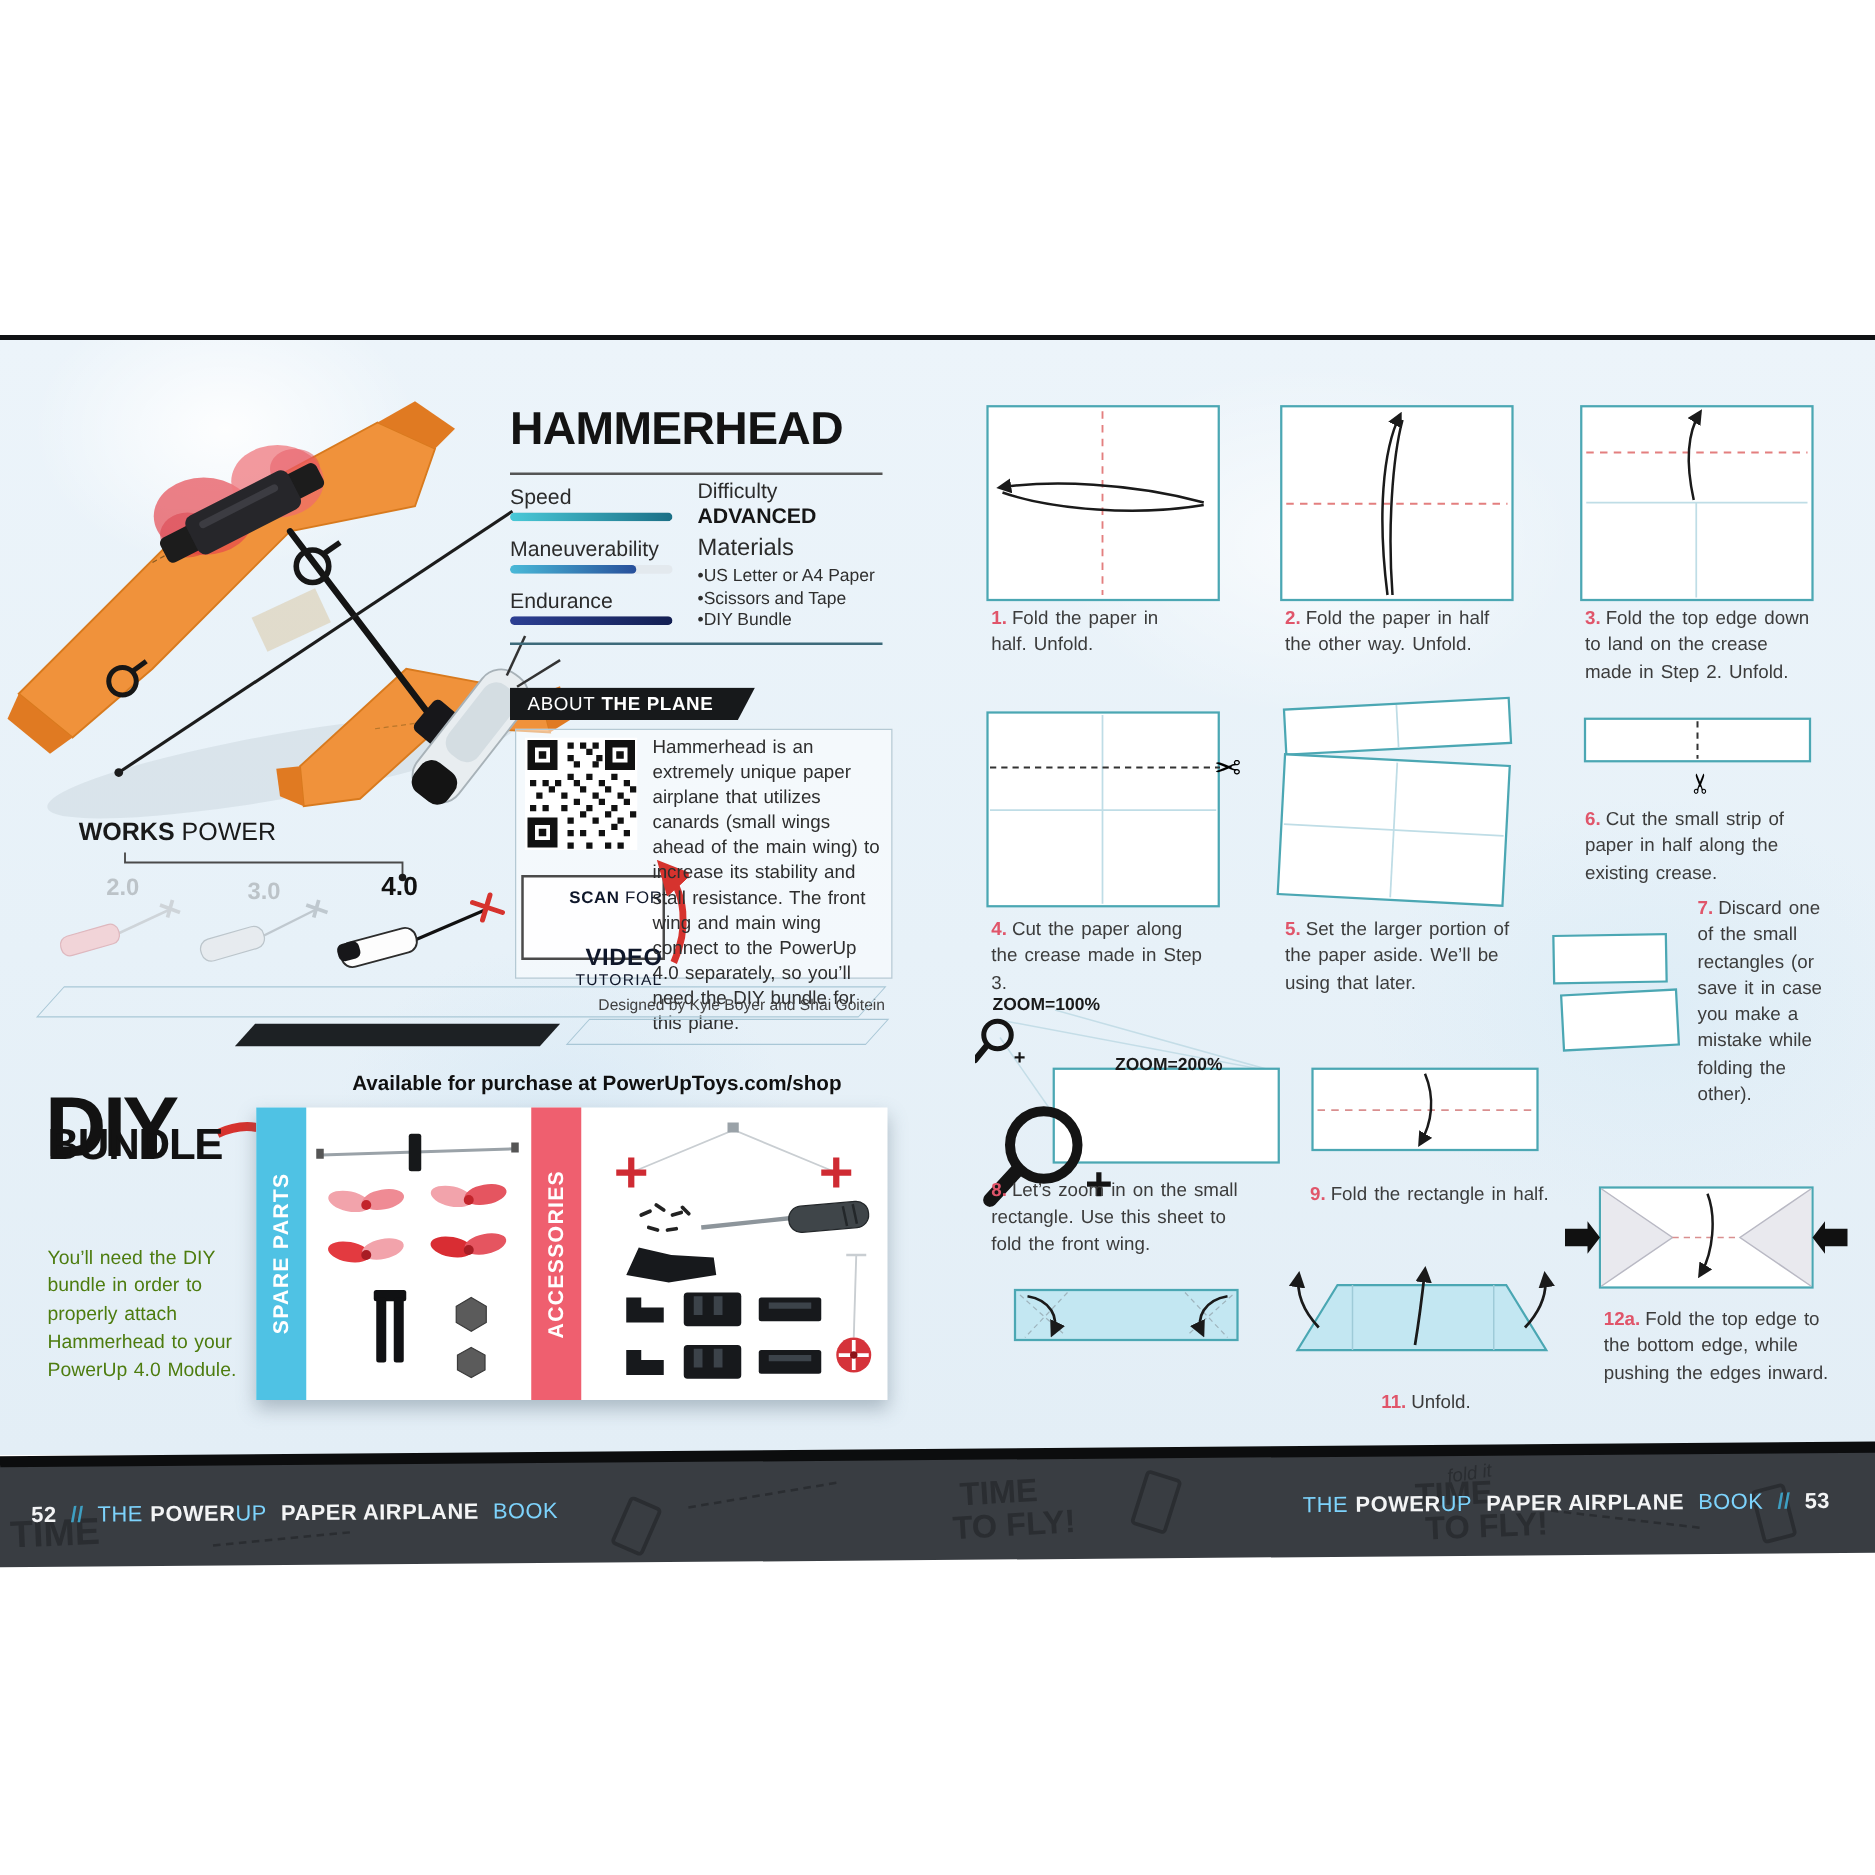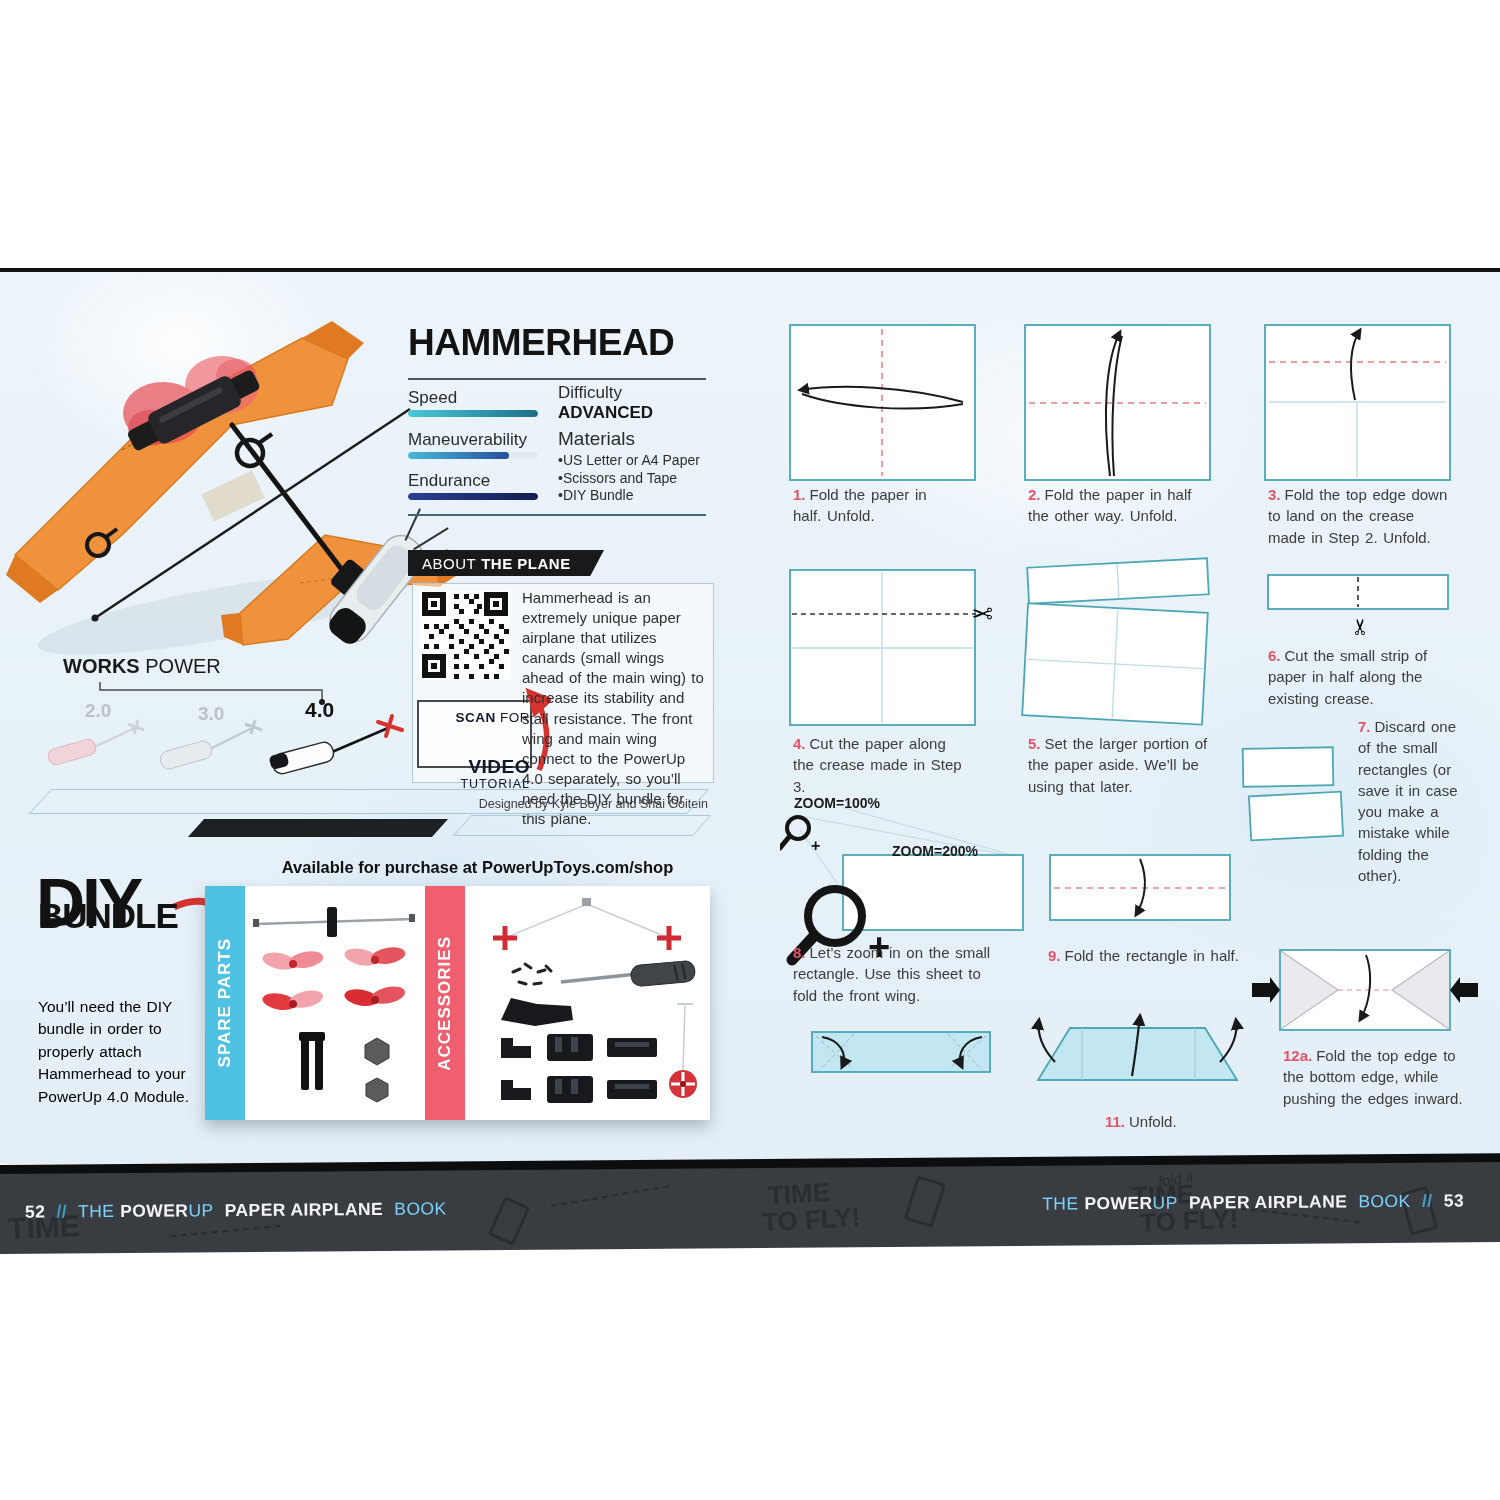--- a/index.html
+++ b/index.html
@@ -263,21 +263,21 @@
   <div class="abs" style="left:36px;top:868px;font-size:68px;font-weight:900;letter-spacing:-3px;color:#121212;line-height:1">DIY</div>
   <svg class="abs" style="left:168px;top:893px" width="80" height="50" viewBox="0 0 80 50">
     <defs>
         <marker id="ra2" viewBox="0 0 10 10" refX="7" refY="5" markerWidth="4.5" markerHeight="4.5" orient="auto-start-reverse">
           <path d="M0,0 L10,5 L0,10 z" fill="#d6332e"></path>
         </marker>
       </defs>
     <path d="M6,14 C30,3 50,8 66,28" fill="none" stroke="#d6332e" stroke-width="7" marker-end="url(#ra2)"></path>
   </svg>
   <div class="abs" style="left:38px;top:896px;font-size:35px;font-weight:800;letter-spacing:-1px;color:#121212">BUNDLE</div>
-  <div class="abs" style="left:38px;top:996px;width:172px;font-size:15.5px;line-height:1.45;color:#000000;word-spacing:1px">You’ll need the DIY bundle in order to properly attach Hammerhead to your PowerUp 4.0 Module.</div>
+  <div class="abs" style="left:38px;top:996px;width:172px;font-size:15.5px;line-height:1.45;color:#4d7c0f;word-spacing:1px">You’ll need the DIY bundle in order to properly attach Hammerhead to your PowerUp 4.0 Module.</div>
 
   <div class="abs" style="left:245px;top:858px;width:465px;text-align:center;font-size:16.5px;font-weight:700;color:#101010">Available for purchase at PowerUpToys.com/shop</div>
 
   <div class="shop-panel">
     <div class="vband" style="left:0;background:#4fc2e4">
       <span>SPARE PARTS</span>
     </div>
     <div class="vband" style="left:220px;background:#ef5f6f">
       <span>ACCESSORIES</span>
     </div>

